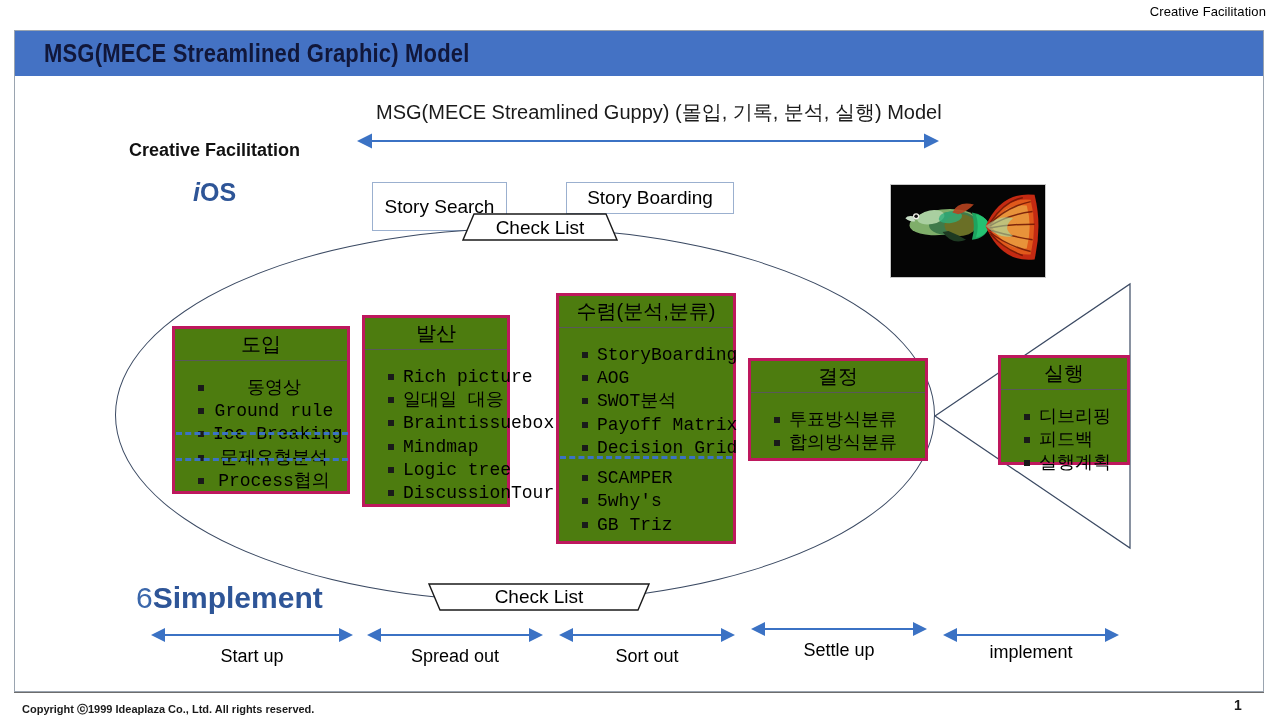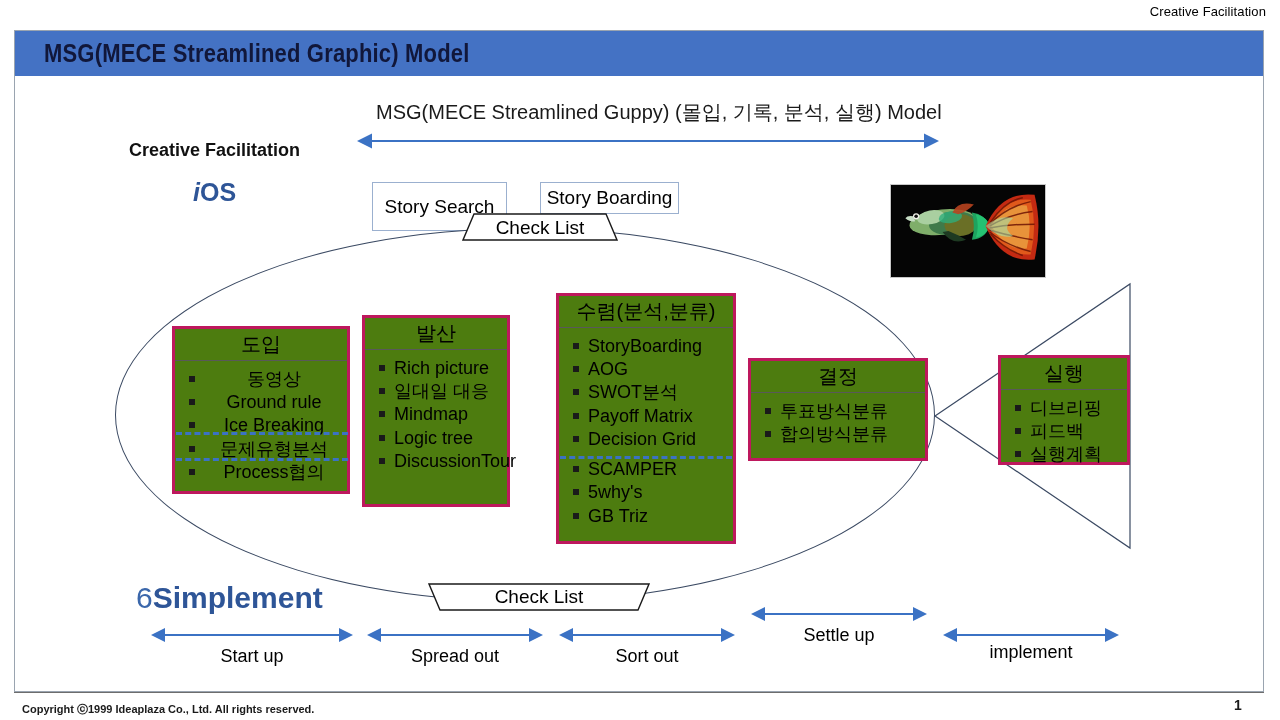--- a/index.html
+++ b/index.html
@@ -63,21 +63,21 @@
   
   .arrow-top{position:absolute;left:352px;top:130px;width:592px;height:22px;}
 
   
   .pillbox{
     position:absolute;border:1px solid #9bb0cf;background:#fff;
     display:flex;align-items:center;justify-content:center;
     font-size:19px;color:#000;box-sizing:border-box;
   }
   #story-search{left:372px;top:182px;width:135px;height:49px;}
-  #story-boarding{left:540px;top:182px;width:139px;height:32px;text-align:center;}
+  #story-boarding{left:566px;top:182px;width:168px;height:32px;text-align:center;}
 
   
   .checklist{position:absolute;}
 
   
   .ellipse{
     position:absolute;left:115px;top:228px;width:820px;height:374px;
     border:1.2px solid #3b4a63;border-radius:50%;
     background:transparent;box-sizing:border-box;
   }
@@ -85,21 +85,21 @@
   
   .card{
     position:absolute;background:#4d7c0f;border:3px solid #be185d;
     box-sizing:border-box;
   }
   .card .hd{
     height:31px;border-bottom:1px solid #595959;
     display:flex;align-items:center;justify-content:center;
     font-size:20px;color:#000;
   }
-  .card ul{list-style:none;margin:3px;padding:4px 0 5px 0;}
+  .card ul{list-style:none;margin:12px;padding:4px 0 5px 0;font-family:Liberation Mono, monospace;}
   .card li{
     font-size:18px;color:#000;line-height:1.29;
     padding-left:26px;position:relative;white-space:nowrap;
   }
   .card li:before{
     content:"";position:absolute;left:11px;top:8px;
     width:6px;height:6px;background:#1a1a1a;
   }
   .card li.sp{height:7px;padding:0;}
   .card li.sp:before{display:none;}
@@ -212,20 +212,21 @@
     </ul>
   </div>
   <div class="dash" style="left:176px;top:432px;width:172px;"></div>
   <div class="dash" style="left:176px;top:458px;width:172px;"></div>
 
   <div class="card" id="card-balsan">
     <div class="hd">발산</div>
     <ul>
       <li>Rich picture</li>
       <li>일대일 대응</li>
+      <li>Braintissuebox</li>
       <li>Mindmap</li>
       <li>Logic tree</li>
       <li>DiscussionTour</li>
     </ul>
   </div>
 
   <div class="card" id="card-suryeom">
     <div class="hd">수렴(분석,분류)</div>
     <ul>
       <li>StoryBoarding</li>
@@ -308,21 +309,21 @@
     <div class="cap">Spread out</div>
   </div>
 
   <div class="phase" style="left:554px;top:626px;width:186px;height:44px;">
     <svg width="186" height="18" viewBox="0 0 186 18">
       <line x1="7" y1="9" x2="179" y2="9" stroke="#3b72c4" stroke-width="2" marker-start="url(#ahL)" marker-end="url(#ahR)"></line>
     </svg>
     <div class="cap">Sort out</div>
   </div>
 
-  <div class="phase" style="left:746px;top:605px;width:186px;height:44px;">
+  <div class="phase" style="left:746px;top:620px;width:186px;height:44px;">
     <svg width="186" height="18" viewBox="0 0 186 18">
       <line x1="7" y1="9" x2="179" y2="9" stroke="#3b72c4" stroke-width="2" marker-start="url(#ahL)" marker-end="url(#ahR)"></line>
     </svg>
     <div class="cap">Settle up</div>
   </div>
 
   <div class="phase" style="left:938px;top:626px;width:186px;height:44px;">
     <svg width="186" height="18" viewBox="0 0 186 18">
       <line x1="7" y1="9" x2="179" y2="9" stroke="#3b72c4" stroke-width="2" marker-start="url(#ahL)" marker-end="url(#ahR)"></line>
     </svg>

